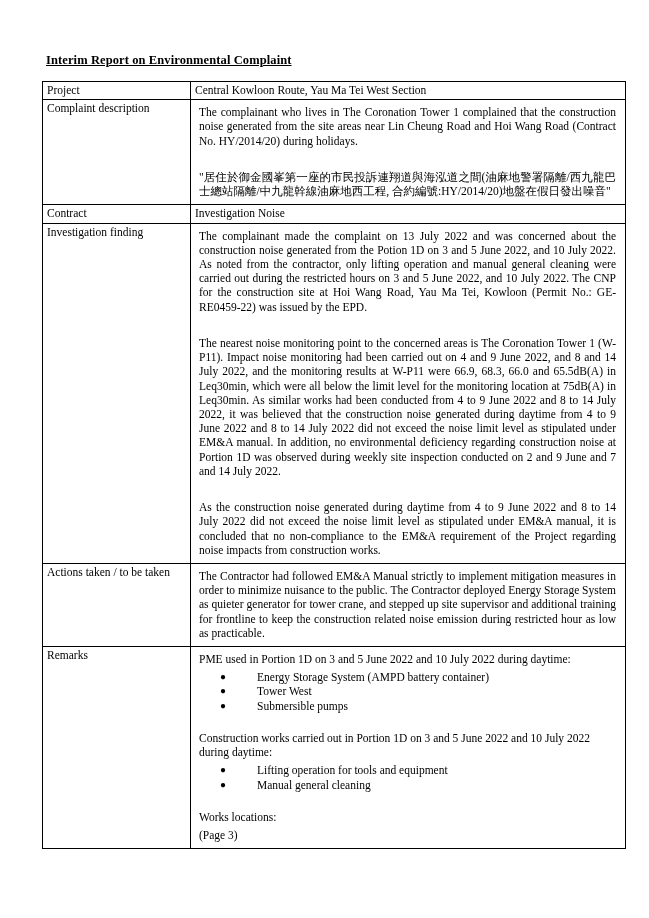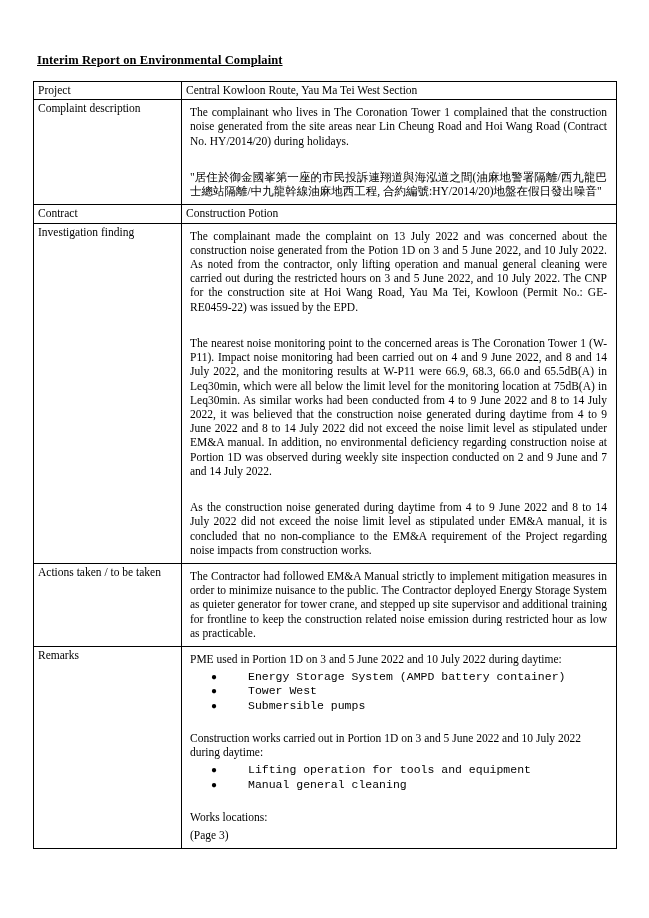--- a/index.html
+++ b/index.html
@@ -11,21 +11,21 @@
     width: 649px;
     height: 918px;
     overflow: hidden;
     color: #000;
     font-family: "Liberation Serif", "DejaVu Serif", serif;
   }
   .page {
     box-sizing: border-box;
     width: 536px;
     height: 918px;
-    padding: 53px 32px 0 33px;
+    padding: 53px 32px 0 42px;
   }
   .report-title {
     font-size: 12.5px;
     font-weight: bold;
     text-decoration: underline;
     margin: 0 0 13px 4px;
     letter-spacing: 0.1px;
   }
   table.report {
     border-collapse: collapse;
@@ -56,21 +56,20 @@
   }
   .bullet .dot {
     box-sizing: border-box;
     width: 62px;
     padding-left: 25px;
     font-size: 10px;
     line-height: 14.2px;
   }
   .bullet .txt {
     flex: 1;
-    font-family: Liberation Mono, monospace;
   }
 </style>
 </head>
 <body>
 
 <div class="page">
 
   <h1 class="report-title">Interim Report on Environmental Complaint</h1>
 
   <table class="report">
@@ -86,21 +85,21 @@
         <td class="label-cell">Complaint description</td>
         <td class="cell">
           <p class="just">The complainant who lives in The Coronation Tower 1 complained that the construction noise generated from the site areas near Lin Cheung Road and Hoi Wang Road (Contract No. HY/2014/20) during holidays.</p>
           <div class="blank-line"></div>
           <p class="just">"居住於御金國峯第一座的市民投訴連翔道與海泓道之間(油麻地警署隔離/西九龍巴士總站隔離/中九龍幹線油麻地西工程, 合約編號:HY/2014/20)地盤在假日發出噪音"</p>
         </td>
       </tr>
 
       <tr>
         <td class="label-cell">Contract</td>
-        <td class="cell">Construction Potion</td>
+        <td class="cell">Investigation Noise</td>
       </tr>
 
       <tr>
         <td class="label-cell">Investigation finding</td>
         <td class="cell">
           <p class="just">The complainant made the complaint on 13 July 2022 and was concerned about the construction noise generated from the Potion 1D on 3 and 5 June 2022, and 10 July 2022. As noted from the contractor, only lifting operation and manual general cleaning were carried out during the restricted hours on 3 and 5 June 2022, and 10 July 2022. The CNP for the construction site at Hoi Wang Road, Yau Ma Tei, Kowloon (Permit No.: GE-RE0459-22) was issued by the EPD.</p>
           <div class="blank-line"></div>
           <p class="just">The nearest noise monitoring point to the concerned areas is The Coronation Tower 1 (W-P11). Impact noise monitoring had been carried out on 4 and 9 June 2022, and 8 and 14 July 2022, and the monitoring results at W-P11 were 66.9, 68.3, 66.0 and 65.5dB(A) in Leq30min, which were all below the limit level for the monitoring location at 75dB(A) in Leq30min. As similar works had been conducted from 4 to 9 June 2022 and 8 to 14 July 2022, it was believed that the construction noise generated during daytime from 4 to 9 June 2022 and 8 to 14 July 2022 did not exceed the noise limit level as stipulated under EM&amp;A manual. In addition, no environmental deficiency regarding construction noise at Portion 1D was observed during weekly site inspection conducted on 2 and 9 June and 7 and 14 July 2022.</p>
           <div class="blank-line"></div>
           <p class="just">As the construction noise generated during daytime from 4 to 9 June 2022 and 8 to 14 July 2022 did not exceed the noise limit level as stipulated under EM&amp;A manual, it is concluded that no non-compliance to the EM&amp;A requirement of the Project regarding noise impacts from construction works.</p>

